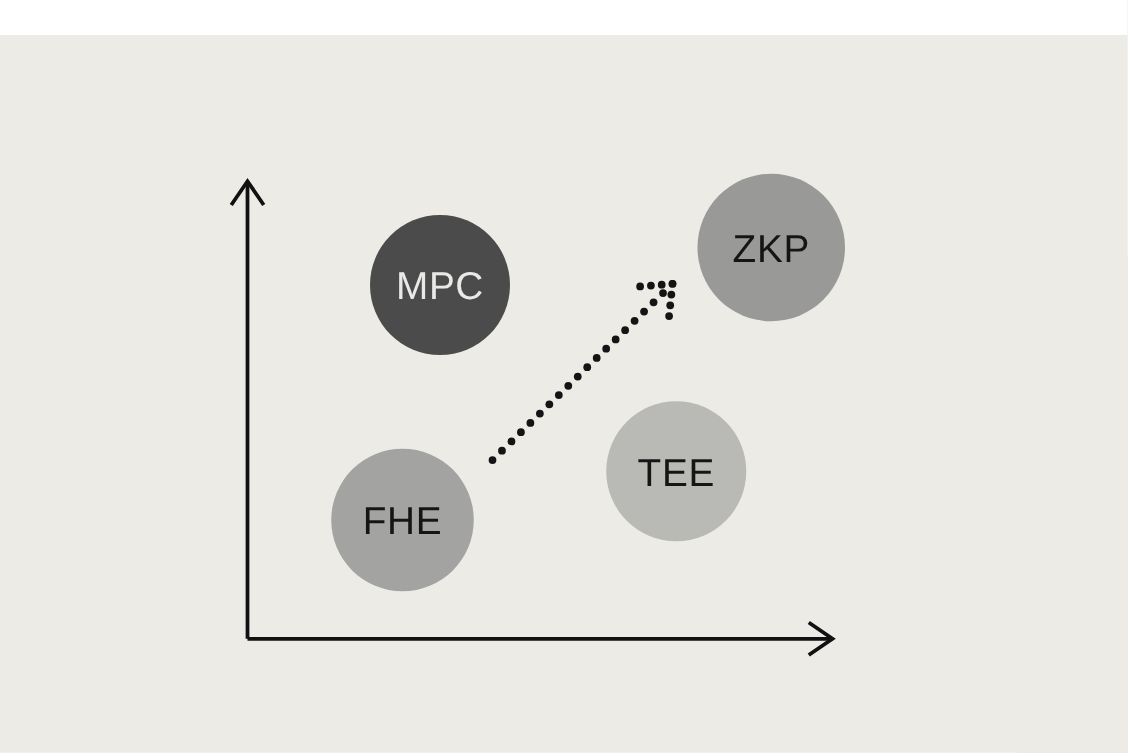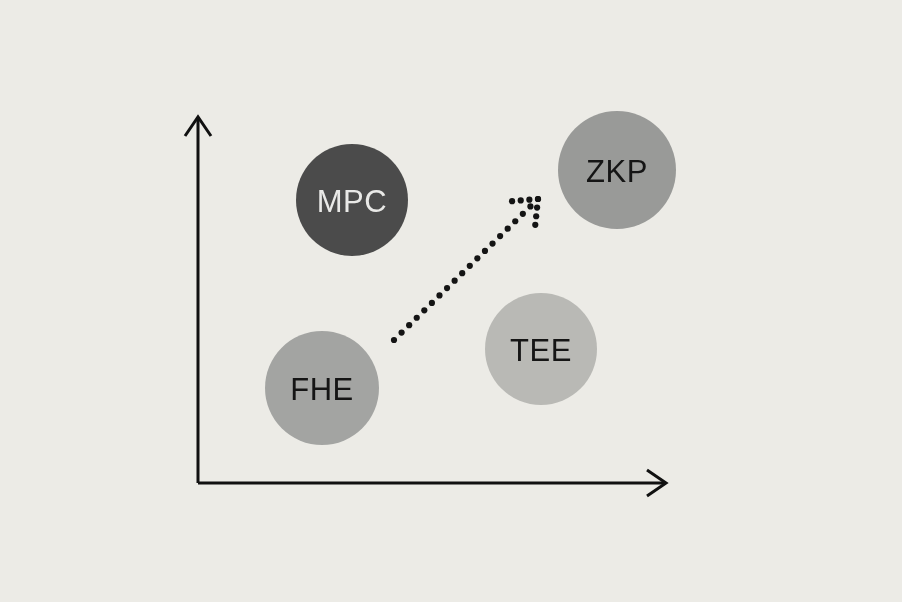--- a/index.html
+++ b/index.html
@@ -10,20 +10,21 @@
     width: 902px;
     height: 602px;
     overflow: hidden;
     font-family: "Liberation Sans", sans-serif;
   }
   #canvas-root {
     position: relative;
     width: 902px;
     height: 439px;
     background: #ecebe6;
+    margin-top: 28px;
   }
   #diagram-svg {
     position: absolute;
     left: 0;
     top: 0;
     display: block;
   }
   .bubble-label {
     font-family: "Liberation Sans", sans-serif;
     font-size: 31px;

